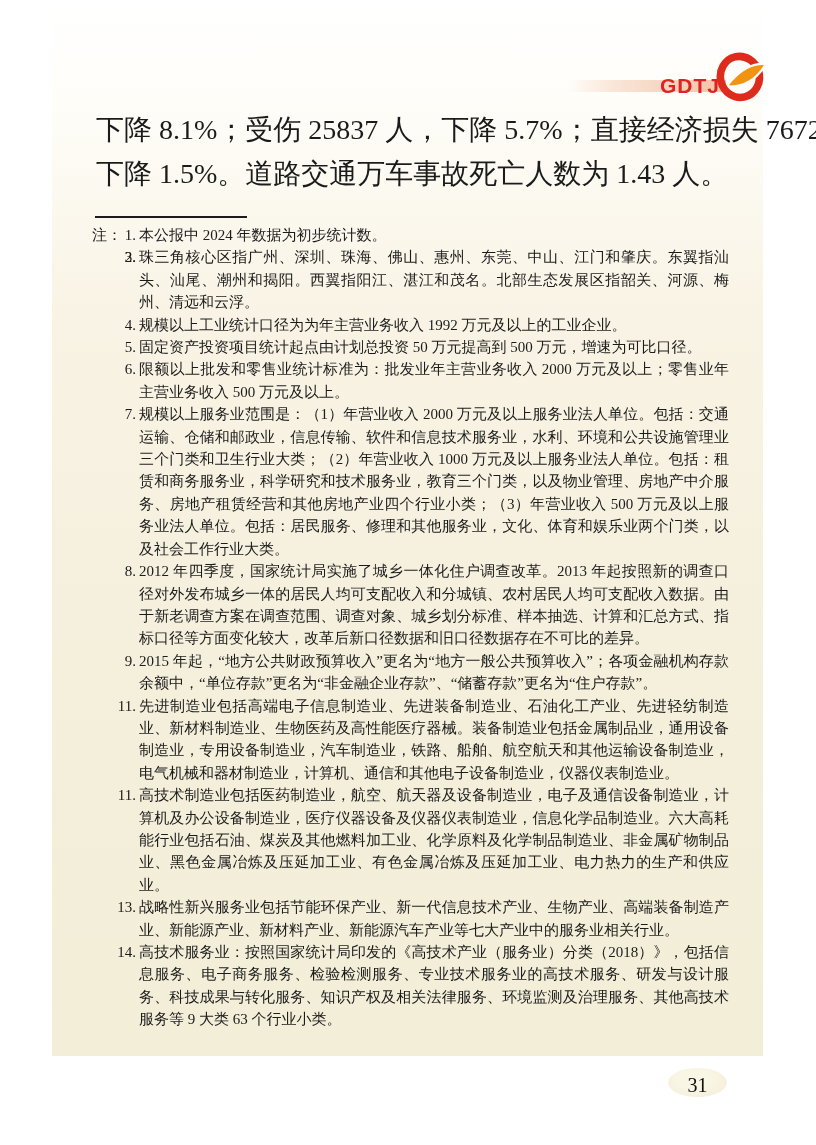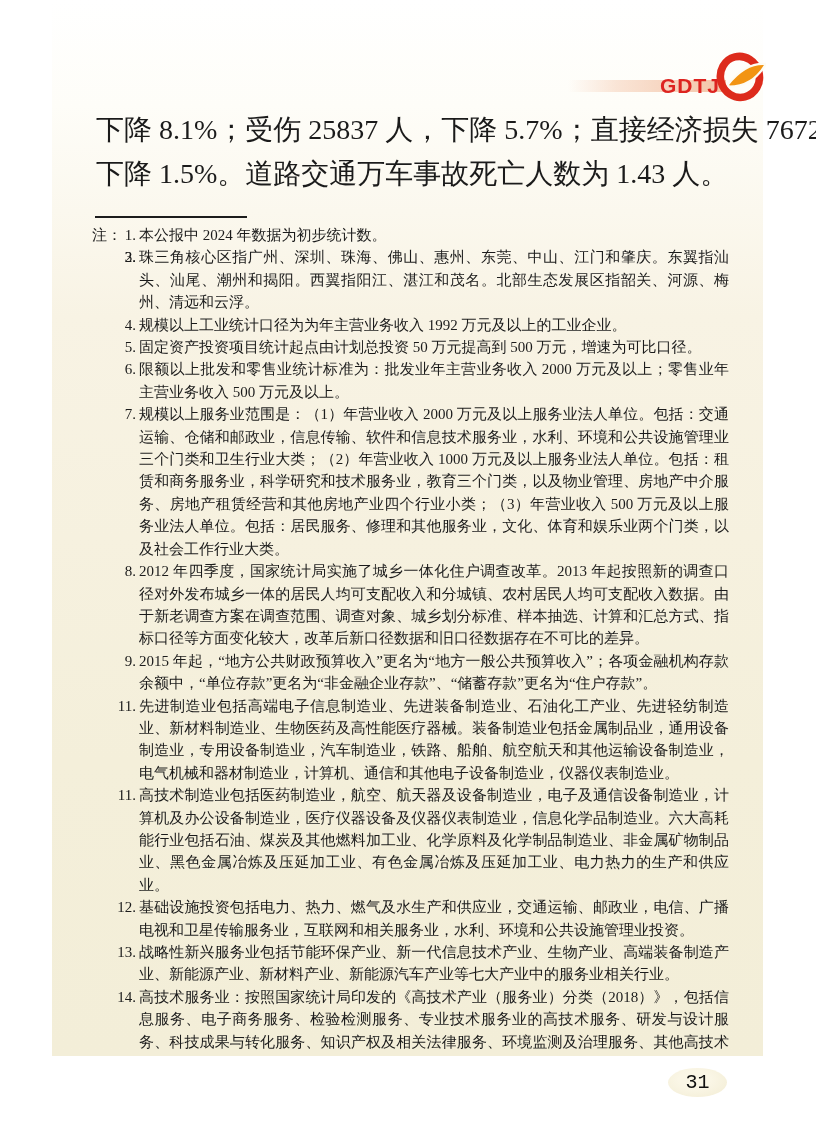--- a/index.html
+++ b/index.html
@@ -46,22 +46,22 @@
     font-size:15px; line-height:22.4px;
   }
   .note { position:relative; padding-left:47px; text-align:justify; }
   .note-prefix { position:absolute; left:0; top:0; }
   .note-num { position:absolute; left:0; top:0; width:44px; text-align:right; }
   
   .page-num-badge {
     position:absolute; left:668px; top:1068px; width:59px; height:29px;
     border-radius:50%;
     background:radial-gradient(ellipse at 45% 40%, #faf6e6 35%, #f2ecd3 100%);
-    display:flex; align-items:center; justify-content:center;
-    font-size:20px; color:#111;font-family:Liberation Mono, monospace;
+    display:flex; align-items:flex-end; justify-content:center;
+    font-size:20px; color:#111;
   }
 </style>
 </head>
 <body>
 
 <div class="page">
 
   <div class="brand-bar"></div>
 
   <div class="brand-text">GDTJ</div>
@@ -83,21 +83,20 @@
       <div class="note"><span class="note-num">2.</span></div>
       <div class="note"><span class="note-num">3.</span><span class="note-text">珠三角核心区指广州、深圳、珠海、佛山、惠州、东莞、中山、江门和肇庆。东翼指汕头、汕尾、潮州和揭阳。西翼指阳江、湛江和茂名。北部生态发展区指韶关、河源、梅州、清远和云浮。</span></div>
       <div class="note"><span class="note-num">4.</span><span class="note-text">规模以上工业统计口径为为年主营业务收入 1992 万元及以上的工业企业。</span></div>
       <div class="note"><span class="note-num">5.</span><span class="note-text">固定资产投资项目统计起点由计划总投资 50 万元提高到 500 万元，增速为可比口径。</span></div>
       <div class="note"><span class="note-num">6.</span><span class="note-text">限额以上批发和零售业统计标准为：批发业年主营业务收入 2000 万元及以上；零售业年主营业务收入 500 万元及以上。</span></div>
       <div class="note"><span class="note-num">7.</span><span class="note-text">规模以上服务业范围是：（1）年营业收入 2000 万元及以上服务业法人单位。包括：交通运输、仓储和邮政业，信息传输、软件和信息技术服务业，水利、环境和公共设施管理业三个门类和卫生行业大类；（2）年营业收入 1000 万元及以上服务业法人单位。包括：租赁和商务服务业，科学研究和技术服务业，教育三个门类，以及物业管理、房地产中介服务、房地产租赁经营和其他房地产业四个行业小类；（3）年营业收入 500 万元及以上服务业法人单位。包括：居民服务、修理和其他服务业，文化、体育和娱乐业两个门类，以及社会工作行业大类。</span></div>
       <div class="note"><span class="note-num">8.</span><span class="note-text">2012 年四季度，国家统计局实施了城乡一体化住户调查改革。2013 年起按照新的调查口径对外发布城乡一体的居民人均可支配收入和分城镇、农村居民人均可支配收入数据。由于新老调查方案在调查范围、调查对象、城乡划分标准、样本抽选、计算和汇总方式、指标口径等方面变化较大，改革后新口径数据和旧口径数据存在不可比的差异。</span></div>
       <div class="note"><span class="note-num">9.</span><span class="note-text">2015 年起，“地方公共财政预算收入”更名为“地方一般公共预算收入”；各项金融机构存款余额中，“单位存款”更名为“非金融企业存款”、“储蓄存款”更名为“住户存款”。</span></div>
       <div class="note"><span class="note-num">11.</span><span class="note-text">先进制造业包括高端电子信息制造业、先进装备制造业、石油化工产业、先进轻纺制造业、新材料制造业、生物医药及高性能医疗器械。装备制造业包括金属制品业，通用设备制造业，专用设备制造业，汽车制造业，铁路、船舶、航空航天和其他运输设备制造业，电气机械和器材制造业，计算机、通信和其他电子设备制造业，仪器仪表制造业。</span></div>
       <div class="note"><span class="note-num">11.</span><span class="note-text">高技术制造业包括医药制造业，航空、航天器及设备制造业，电子及通信设备制造业，计算机及办公设备制造业，医疗仪器设备及仪器仪表制造业，信息化学品制造业。六大高耗能行业包括石油、煤炭及其他燃料加工业、化学原料及化学制品制造业、非金属矿物制品业、黑色金属冶炼及压延加工业、有色金属冶炼及压延加工业、电力热力的生产和供应业。</span></div>
-      <div class="note"><span class="note-num">12.</span><span class="note-text">基础设施投资包括电力、热力、燃气及水生产和供应业，交通运输、邮政业，电信、广播电视和卫星传输服务业，互联网和相关服务业，水利、环境和公共设施管理业投资。</span></div>
       <div class="note"><span class="note-num">13.</span><span class="note-text">战略性新兴服务业包括节能环保产业、新一代信息技术产业、生物产业、高端装备制造产业、新能源产业、新材料产业、新能源汽车产业等七大产业中的服务业相关行业。</span></div>
       <div class="note"><span class="note-num">14.</span><span class="note-text">高技术服务业：按照国家统计局印发的《高技术产业（服务业）分类（2018）》，包括信息服务、电子商务服务、检验检测服务、专业技术服务业的高技术服务、研发与设计服务、科技成果与转化服务、知识产权及相关法律服务、环境监测及治理服务、其他高技术服务等 9 大类 63 个行业小类。</span></div>
     </div>
 
 </div>
 
 <div class="page-num-badge">
   <span>31</span>
 </div>
 

